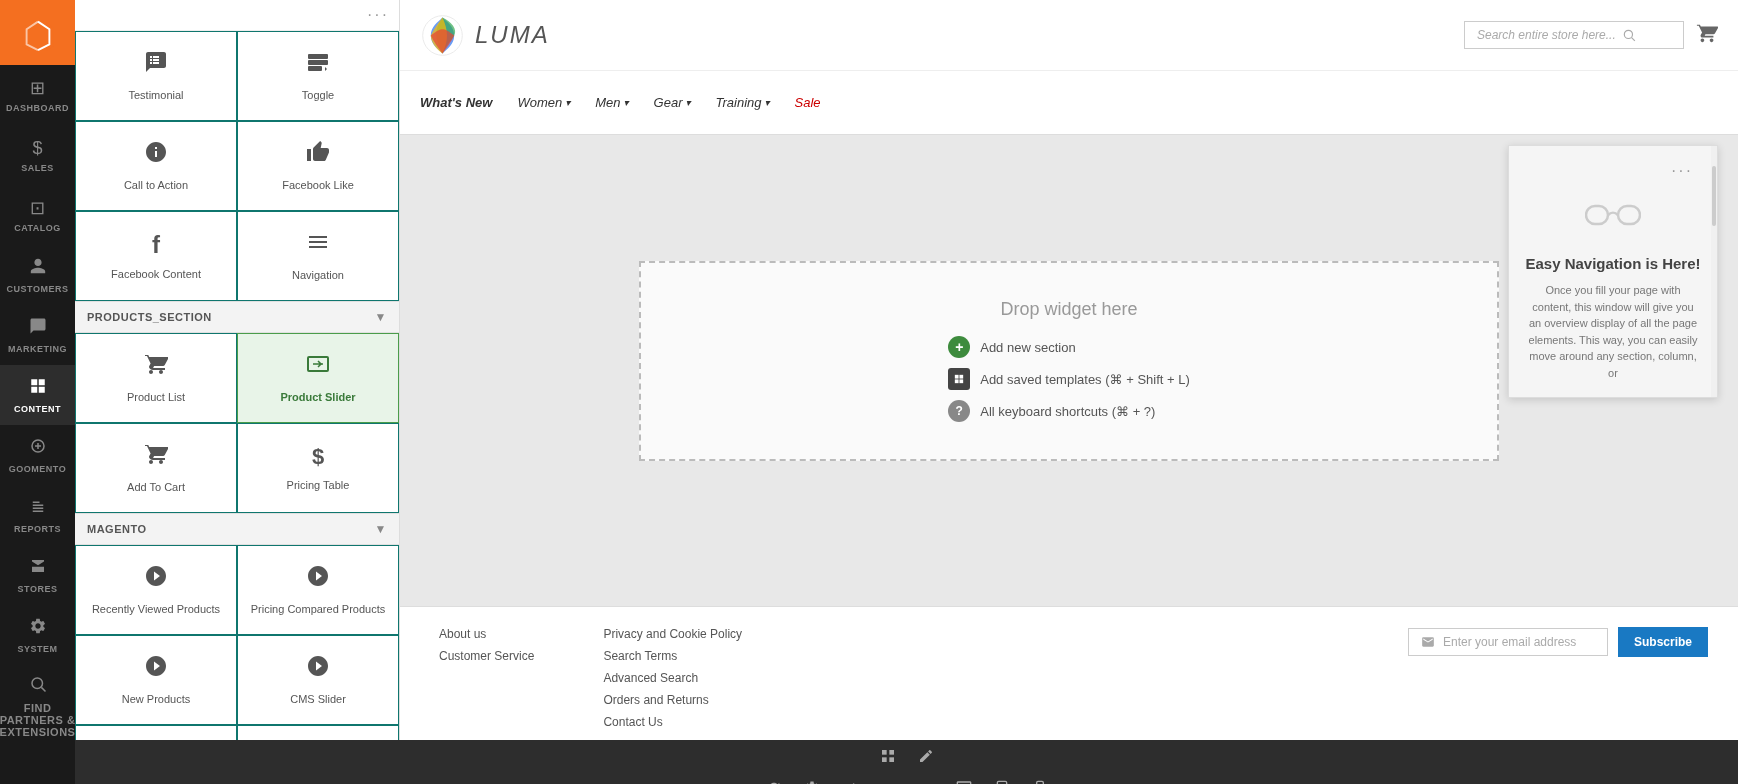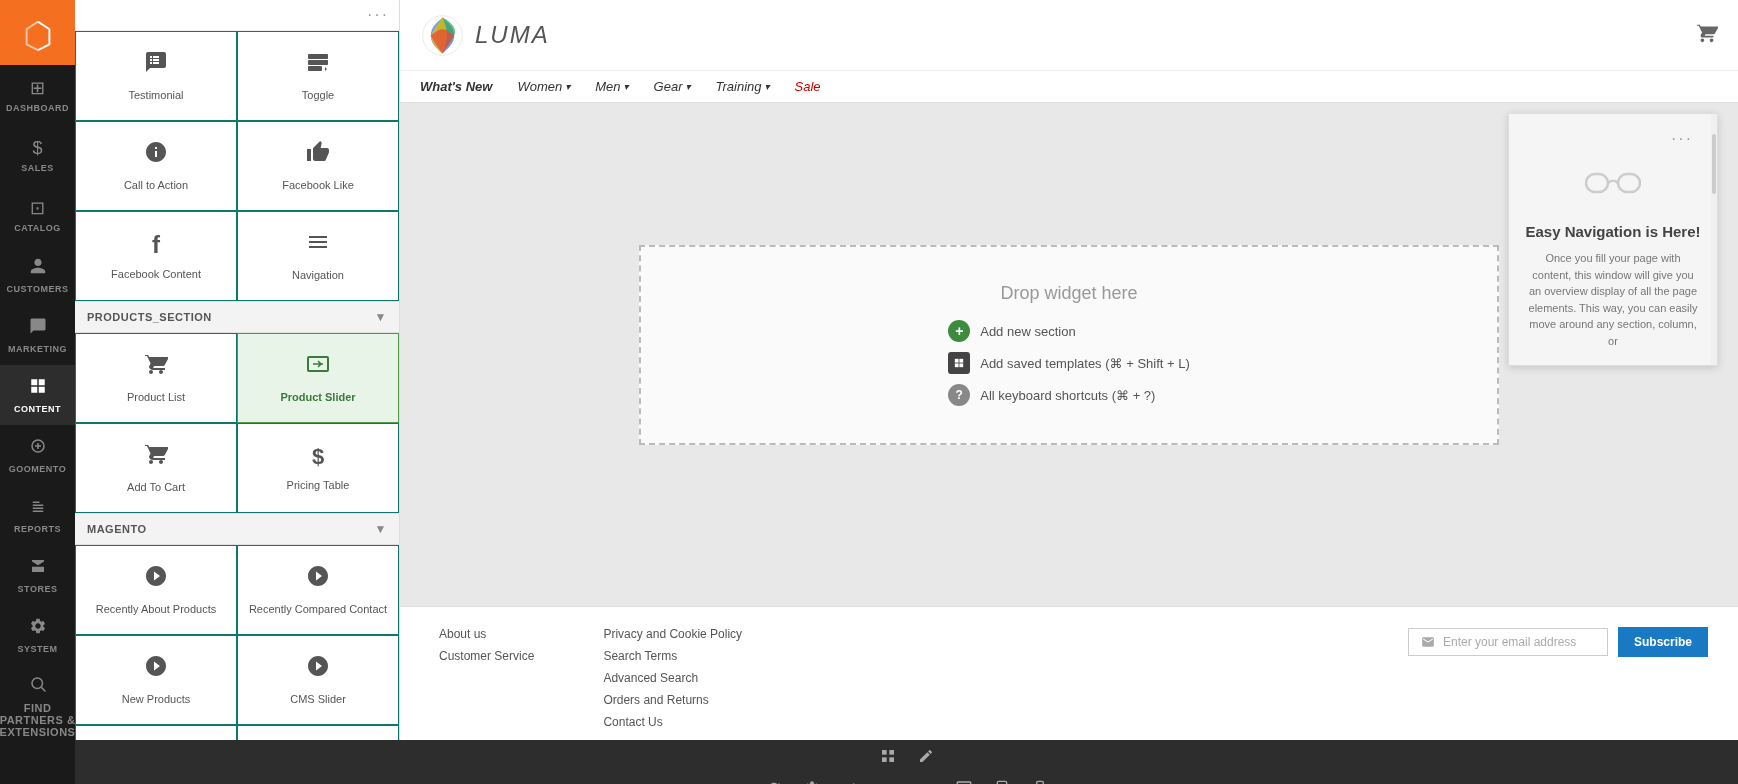--- a/index.html
+++ b/index.html
@@ -125,21 +125,21 @@
     .store-search {
       display: flex; align-items: center;
       border: 1px solid #ccc;
       padding: 6px 12px;
       width: 220px;
       font-size: 12px; color: #999;
       gap: 6px;
     }
     .store-cart { font-size: 20px; color: #666; cursor: pointer; }
     .store-nav {
-      display: flex; gap: 25px; padding: 8px 20px;
+      display: flex; gap: 25px; padding: 24px 20px;
       font-size: 13px; color: #333; font-weight: 500;
       border-top: 1px solid #eee;
       background: #fff;
     }
     .store-nav-item { cursor: pointer; display: flex; align-items: center; gap: 3px; }
     .store-nav-item.sale { color: #c00; }
 
     
     .canvas-area {
       flex: 1;
@@ -471,30 +471,30 @@
     <span class="chevron">▼</span>
   </div>
   <div class="widget-grid">
 
     <div class="widget-item">
       <span class="wi-icon">
         <svg width="24" height="24" viewBox="0 0 24 24" fill="#555">
             <path d="M12 2C6.48 2 2 6.48 2 12s4.48 10 10 10 10-4.48 10-10S17.52 2 12 2zm-2 14.5v-9l6 4.5-6 4.5z"></path>
           </svg>
       </span>
-      <span class="wi-label">Recently About Products</span>
+      <span class="wi-label">Recently Viewed Products</span>
     </div>
 
     <div class="widget-item">
       <span class="wi-icon">
         <svg width="24" height="24" viewBox="0 0 24 24" fill="#555">
             <path d="M12 2C6.48 2 2 6.48 2 12s4.48 10 10 10 10-4.48 10-10S17.52 2 12 2zm-2 14.5v-9l6 4.5-6 4.5z"></path>
           </svg>
       </span>
-      <span class="wi-label">Recently Compared Contact</span>
+      <span class="wi-label">Pricing Compared Products</span>
     </div>
 
     <div class="widget-item">
       <span class="wi-icon">
         <svg width="24" height="24" viewBox="0 0 24 24" fill="#555">
             <path d="M12 2C6.48 2 2 6.48 2 12s4.48 10 10 10 10-4.48 10-10S17.52 2 12 2zm-2 14.5v-9l6 4.5-6 4.5z"></path>
           </svg>
       </span>
       <span class="wi-label">New Products</span>
     </div>
@@ -537,20 +537,27 @@
         <svg class="luma-logo-icon" viewBox="0 0 50 50" xmlns="http://www.w3.org/2000/svg">
           <circle cx="25" cy="25" r="22" fill="none" stroke="#e8e8e8" stroke-width="1"></circle>
           <path d="M25 5 C30 10 38 15 38 25 C38 35 30 40 25 45 C20 40 12 35 12 25 C12 15 20 10 25 5Z" fill="#4285f4" opacity="0.8"></path>
           <path d="M25 5 C35 10 42 18 38 25 C35 30 30 35 25 45 C22 38 18 30 18 25 C18 15 22 10 25 5Z" fill="#34a853" opacity="0.7"></path>
           <path d="M12 25 C15 18 20 12 25 5 C28 12 30 18 30 25 C30 32 28 38 25 45 C18 40 12 32 12 25Z" fill="#fbbc04" opacity="0.7"></path>
           <path d="M38 25 C35 32 30 38 25 45 C20 38 15 32 12 25 C18 20 22 18 25 18 C28 18 32 20 38 25Z" fill="#ea4335" opacity="0.7"></path>
         </svg>
         <span style="font-size:24px;font-weight:300;color:#555;letter-spacing:2px;">LUMA</span>
       </div>
       <div style="display:flex;align-items:center;gap:12px;">
+        <div class="store-search">
+          <span style="color:#aaa;font-size:12px;">Search entire store here...</span>
+          <svg width="14" height="14" viewBox="0 0 24 24" fill="#aaa">
+              <circle cx="11" cy="11" r="7" fill="none" stroke="#aaa" stroke-width="2"></circle>
+              <line x1="16.5" y1="16.5" x2="22" y2="22" stroke="#aaa" stroke-width="2"></line>
+            </svg>
+        </div>
         <div class="store-cart">
           <svg width="22" height="22" viewBox="0 0 24 24" fill="#666">
               <path d="M7 18c-1.1 0-2 .9-2 2s.9 2 2 2 2-.9 2-2-.9-2-2-2zM1 2v2h2l3.6 7.59-1.35 2.45A2 2 0 007 17h12v-2H9.42l.9-1.63H19c.75 0 1.41-.41 1.75-1.03l3.58-6.49A1 1 0 0023.45 5H5.21l-.94-2H1zm16 16c-1.1 0-2 .9-2 2s.9 2 2 2 2-.9 2-2-.9-2-2-2z"></path>
             </svg>
         </div>
       </div>
     </div>
     <div class="store-nav">
       <span class="store-nav-item" style="font-weight:600;">What's New</span>
       <span class="store-nav-item">Women <span style="font-size:10px;">▾</span></span>

